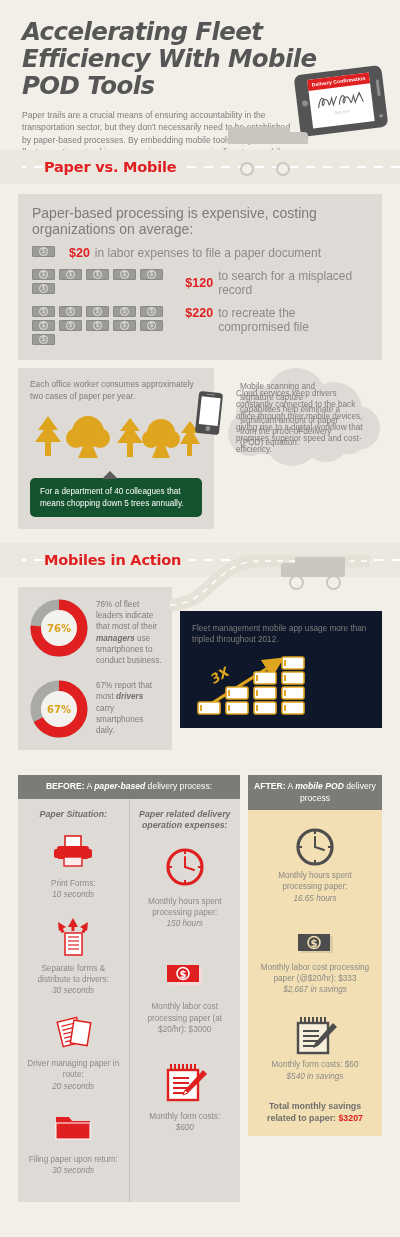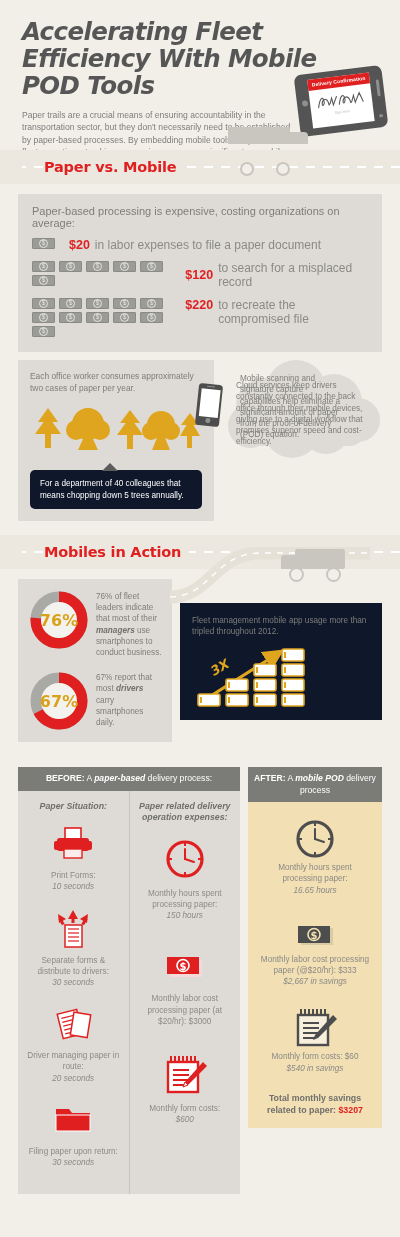--- a/index.html
+++ b/index.html
@@ -51,38 +51,38 @@
     font-family:"DejaVu Sans", sans-serif;
     font-weight:bold;font-size:14.5px;color:#e02020;
     margin:0 0 0 22px;padding:0 8px 0 0;background:#ece8e0;letter-spacing:-.2px;
   }
   .band .lead{position:relative;z-index:2;width:22px;height:18px;background:#ece8e0;}
 
   
   .sec-paper{background:#f2efe9;padding:10px 18px 14px 18px;}
   .card{background:#dedbd6;}
   .cost-card{padding:11px 14px 12px 14px;}
-  .cost-head{font-size:11px;color:#7d7d7a;margin-bottom:9px;}
+  .cost-head{font-size:14px;color:#7d7d7a;margin-bottom:9px;}
   .cost-row{display:flex;align-items:center;margin-bottom:9px;}
   .bills{display:flex;flex-wrap:wrap;width:auto;}
   .bill{width:23px;height:11px;background:#9b9b98;border:1px solid #8a8a87;border-radius:1px;
     margin:0 4px 3px 0;display:flex;align-items:center;justify-content:center;box-sizing:border-box;}
   .bill b{color:#e7e5e1;font-size:6.5px;font-weight:normal;border:.8px solid #e7e5e1;border-radius:50%;
     width:7px;height:7px;line-height:6.4px;text-align:center;display:block;}
   .amt{font-size:12.5px;font-weight:bold;color:#e02020;margin:0 5px 0 10px;white-space:nowrap;}
   .amt-lbl{font-size:12px;color:#8a8a87;}
   .r120 .bills,.r220 .bills{width:170px;}
   .r220 .bills{width:170px;}
 
   
   .row2{display:flex;gap:8px;margin-top:8px;}
   .trees-card{width:196px;background:#dedbd6;padding:11px 12px 12px 12px;box-sizing:border-box;position:relative;}
   .trees-card p{margin:0;font-size:8.4px;line-height:11.6px;color:#7d7d7a;}
   .trees{margin:12px 0 4px 0;}
-  .callout{position:relative;background:#0f172a;border-radius:5px;padding:8px 10px;margin-top:12px;}
+  .callout{position:relative;background:#14532d;border-radius:5px;padding:8px 10px;margin-top:12px;}
   .callout:before{content:"";position:absolute;top:-7px;left:72px;border-left:8px solid transparent;
     border-right:8px solid transparent;border-bottom:8px solid #5b5b5b;}
   .callout p{color:#ffffff;font-size:8.2px;line-height:11.4px;margin:0;}
   .right-col{flex:1;display:flex;flex-direction:row;gap:8px;}
   .cloud-card{position:relative;height:105px;}
   .cloud-card p{position:absolute;left:14px;top:20px;width:128px;font-size:8.2px;line-height:11.3px;margin:0;color:#7d7d7a;}
   .scan-card{position:relative;background:#dedbd6;height:95px;}
   .scan-card p{position:absolute;left:10px;top:13px;width:104px;font-size:8.2px;line-height:11.3px;margin:0;color:#7d7d7a;}
   .mini-phone{position:absolute;right:9px;top:24px;width:24px;height:42px;background:#4d4d4d;border-radius:3.5px;transform:rotate(6deg);}
   .mini-phone i{position:absolute;left:2.5px;top:5px;width:19px;height:28px;background:#fff;display:block;}
@@ -91,21 +91,21 @@
 
   
   .sec-mobile{background:#f2efe9;padding:10px 18px 16px 18px;position:relative;}
   .mrow{display:flex;gap:8px;align-items:flex-start;}
   .donut-card{width:166px;background:#dedbd6;padding:12px 10px 12px 12px;box-sizing:border-box;}
   .donut-item{display:flex;align-items:flex-start;margin-bottom:14px;}
   .donut-item:last-child{margin-bottom:0;}
   .donut{position:relative;width:58px;height:58px;flex:none;}
   .donut .hole{position:absolute;left:11px;top:11px;width:36px;height:36px;border-radius:50%;
     background:#f4f2ee;display:flex;align-items:center;justify-content:center;}
-  .donut .hole span{font-size:16px;font-weight:bold;color:#d9a21b;font-family:"DejaVu Sans",sans-serif;}
+  .donut .hole span{font-size:10px;font-weight:bold;color:#d9a21b;font-family:"DejaVu Sans",sans-serif;}
   .donut-txt{font-size:8.2px;line-height:11.2px;color:#7d7d7a;margin-left:8px;}
   .donut-txt b{font-style:italic;color:#6f6f6c;}
   .usage-card{flex:1;background:#0f172a;padding:12px 10px 10px 12px;box-sizing:border-box;align-self:flex-start;margin-top:24px;}
   .usage-card p{margin:0 0 6px 0;font-size:8.2px;line-height:11.3px;color:#7d7d7a;}
   .usage-chart{position:relative;height:66px;}
 
   
   .sec-results{background:#f2efe9;padding:9px 18px 12px 18px;}
   .fleet-line{font-size:8.6px;color:#7d7d7a;margin:0 0 9px 2px;}
   .fleet-line b{font-style:italic;color:#6f6f6c;}

